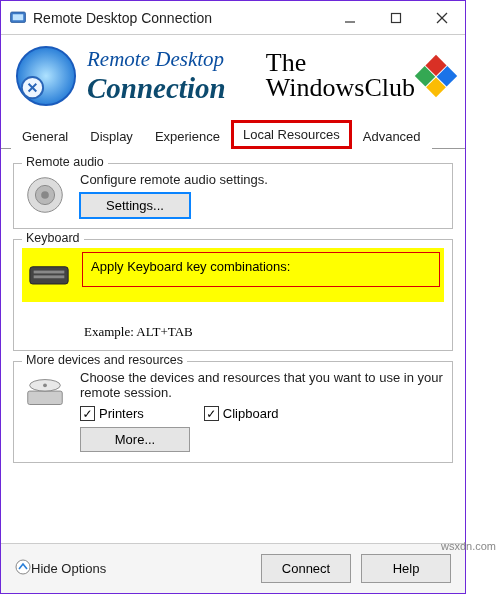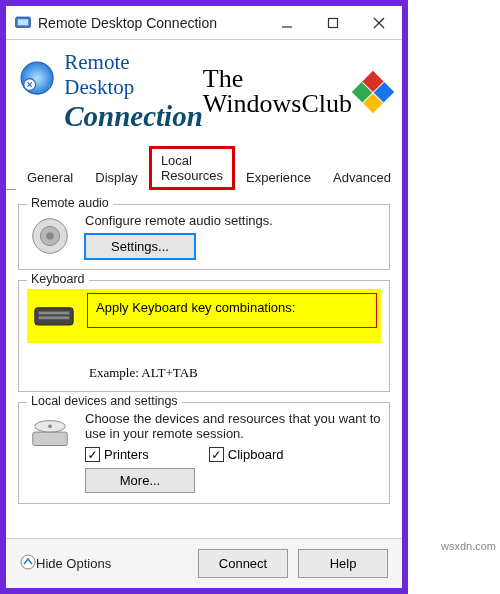--- a/index.html
+++ b/index.html
@@ -4,32 +4,32 @@
   <style>
     * { box-sizing: border-box; margin: 0; padding: 0; }
     body {
       font-family: "Segoe UI", Tahoma, sans-serif;
       font-size: 13px;
       background: #fff;
       width: 500px;
       height: 594px;
       overflow: hidden;
     }
-    .window { border: 6px solid #6d28d9; width: 408px; height: 594px; display: flex; flex-direction: column; background:#fff;}
+    .window { border: 1px solid #6d28d9; width: 466px; height: 594px; display: flex; flex-direction: column; background:#fff;}
     
     .titlebar { display:flex; align-items:center; height:34px; padding:0 0 0 8px; border-bottom:1px solid #ccc; }
     .titlebar .title-icon { width:18px; height:18px; margin-right:6px; }
     .titlebar .title-text { flex:1; font-size:14px; color:#222; }
     .title-btn { width:46px; height:34px; display:flex; align-items:center; justify-content:center; color:#333; }
     .title-btn svg { width:12px; height:12px; stroke:#333; stroke-width:1.2; fill:none; }
     
     .header { display:flex; align-items:center; padding:10px 14px 8px 14px; }
     .header-icon { width:62px; height:62px; margin-right:10px; }
     .header-text { flex:1; }
-    .header-line1 { font-family:Georgia, serif; font-size:21px; color:#0a4ea0; }
+    .header-line1 { font-family:Georgia, serif; font-style:italic; font-size:21px; color:#0a4ea0; }
     .header-line2 { font-family:Georgia, serif; font-style:italic; font-size:29px; font-weight:bold; color:#0c4a6e; }
     .twc-logo { display:flex; align-items:center; gap:6px; }
     .twc-text { font-family:Georgia, "Times New Roman", serif; font-size:26px; color:#000; line-height:0.95; white-space:pre; }
     .twc-sq { width:30px; height:30px; display:grid; grid-template-columns:1fr 1fr; grid-template-rows:1fr 1fr; transform:rotate(45deg); gap:1px;}
     .twc-sq div{width:100%;height:100%}
     
     .tabs { display:flex; align-items:flex-end; padding:0 10px; gap:0; border-bottom:1px solid #999; margin:4px 0 0 0;}
     .tab { padding:5px 10px 5px 10px; font-size:13px; color:#222; border:1px solid transparent; border-bottom:none; position:relative; top:1px; background:#fff;}
     .tab.active { border:3px solid #d90000; border-bottom:3px solid #d90000; padding:4px 9px;}
     
@@ -117,22 +117,22 @@
           <div style="background:#1a73e8"></div>
         <div style="background:#34a853"></div>
           <div style="background:#fbbc04"></div>
       </div>
     </div>
   </div>
 
   <div class="tabs">
     <div class="tab">General</div>
     <div class="tab">Display</div>
+    <div class="tab">Experience</div>
     <div class="tab active">Local Resources</div>
-    <div class="tab">Experience</div>
     <div class="tab">Advanced</div>
   </div>
 
   <div class="content">
 
     <div class="group">
       <div class="group-legend">Remote audio</div>
       <div class="group-row">
         <div class="group-icon">
           <svg viewBox="0 0 48 48">
@@ -161,21 +161,21 @@
         <div class="group-body">
           <div class="kbd-inner">
             <div class="kbd-label">Apply Keyboard key combinations:</div>
           </div>
         </div>
       </div>
       <div class="kbd-example">Example: ALT+TAB</div>
     </div>
 
     <div class="group">
-      <div class="group-legend">Local devices and settings</div>
+      <div class="group-legend">More devices and resources</div>
       <div class="group-row">
         <div class="group-icon">
           <svg viewBox="0 0 48 48">
               <rect x="6" y="22" width="36" height="14" rx="2" fill="#ccc" stroke="#888"></rect>
               <ellipse cx="24" cy="16" rx="16" ry="6" fill="#e8e8e8" stroke="#888"></ellipse>
               <circle cx="24" cy="16" r="2" fill="#888"></circle>
             </svg>
         </div>
         <div class="group-body">
           <div class="group-text">Choose the devices and resources that you want to use in your remote session.</div>

